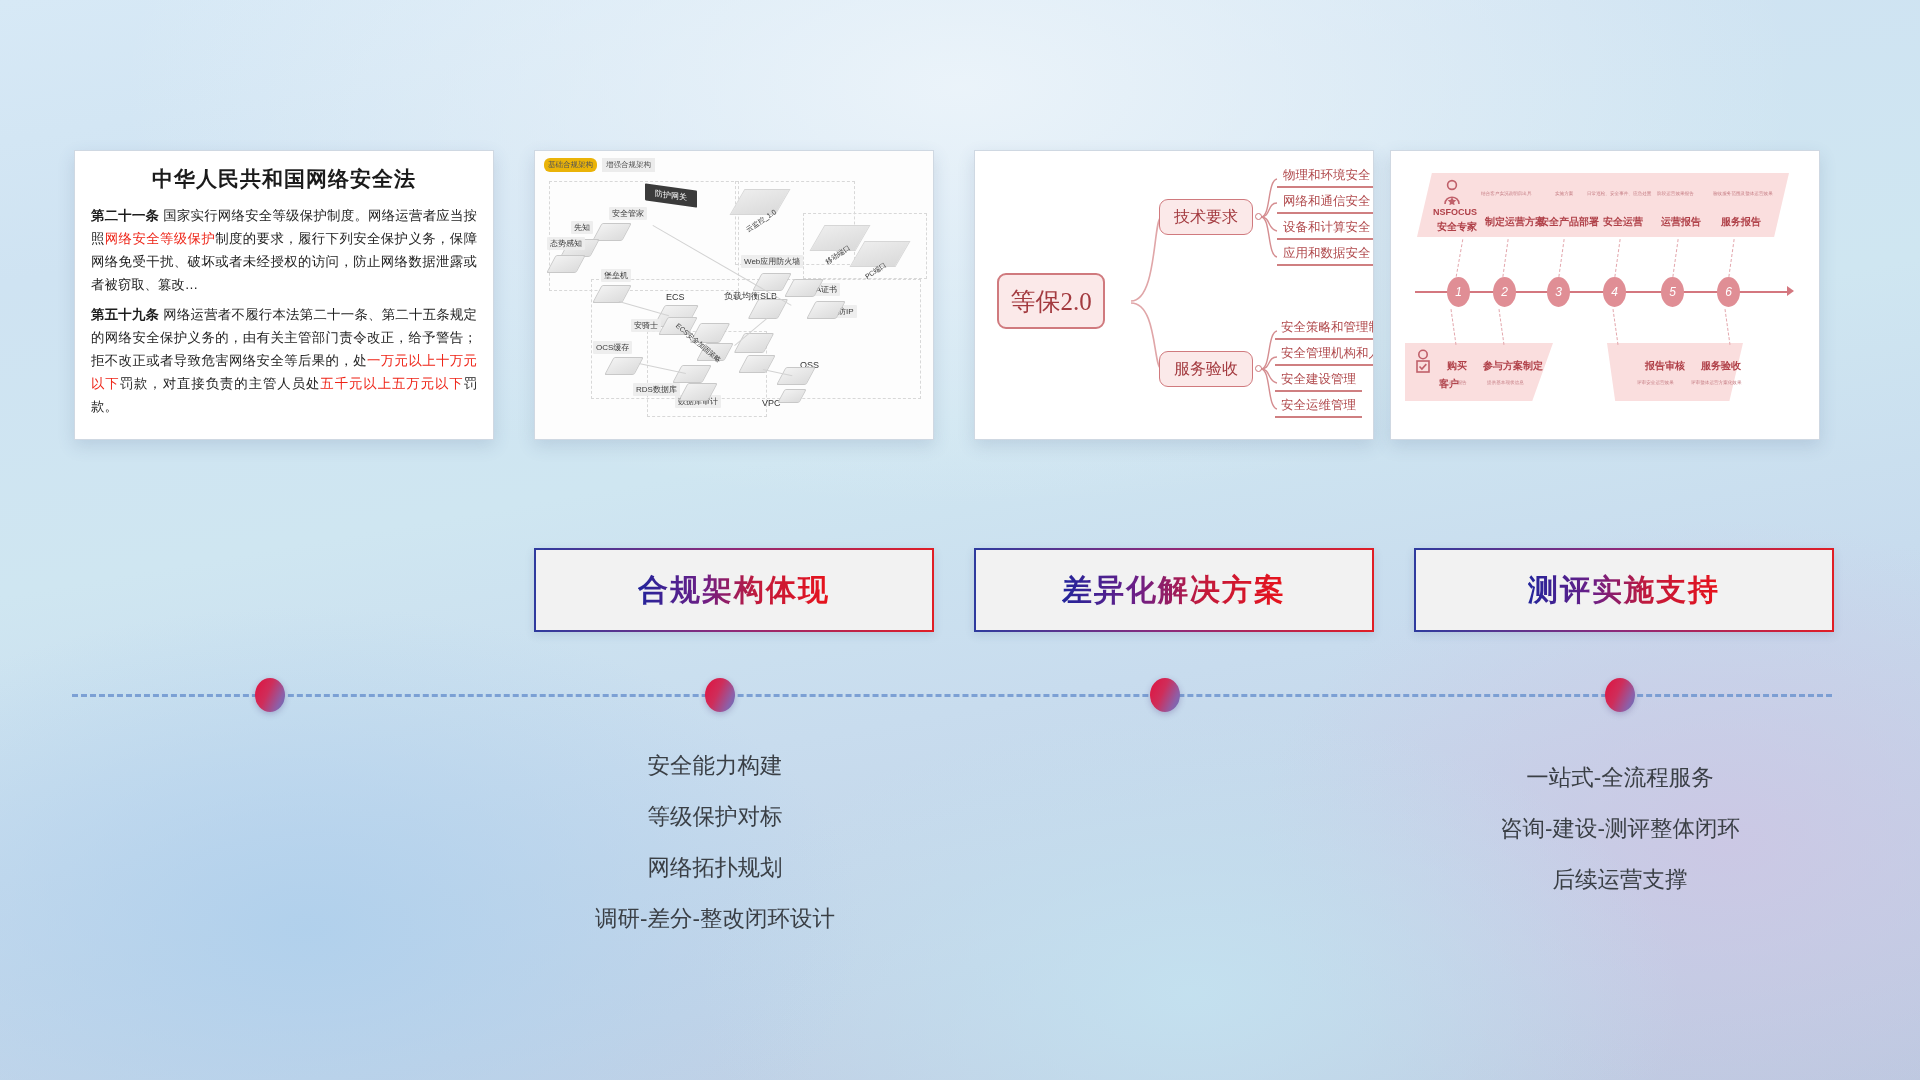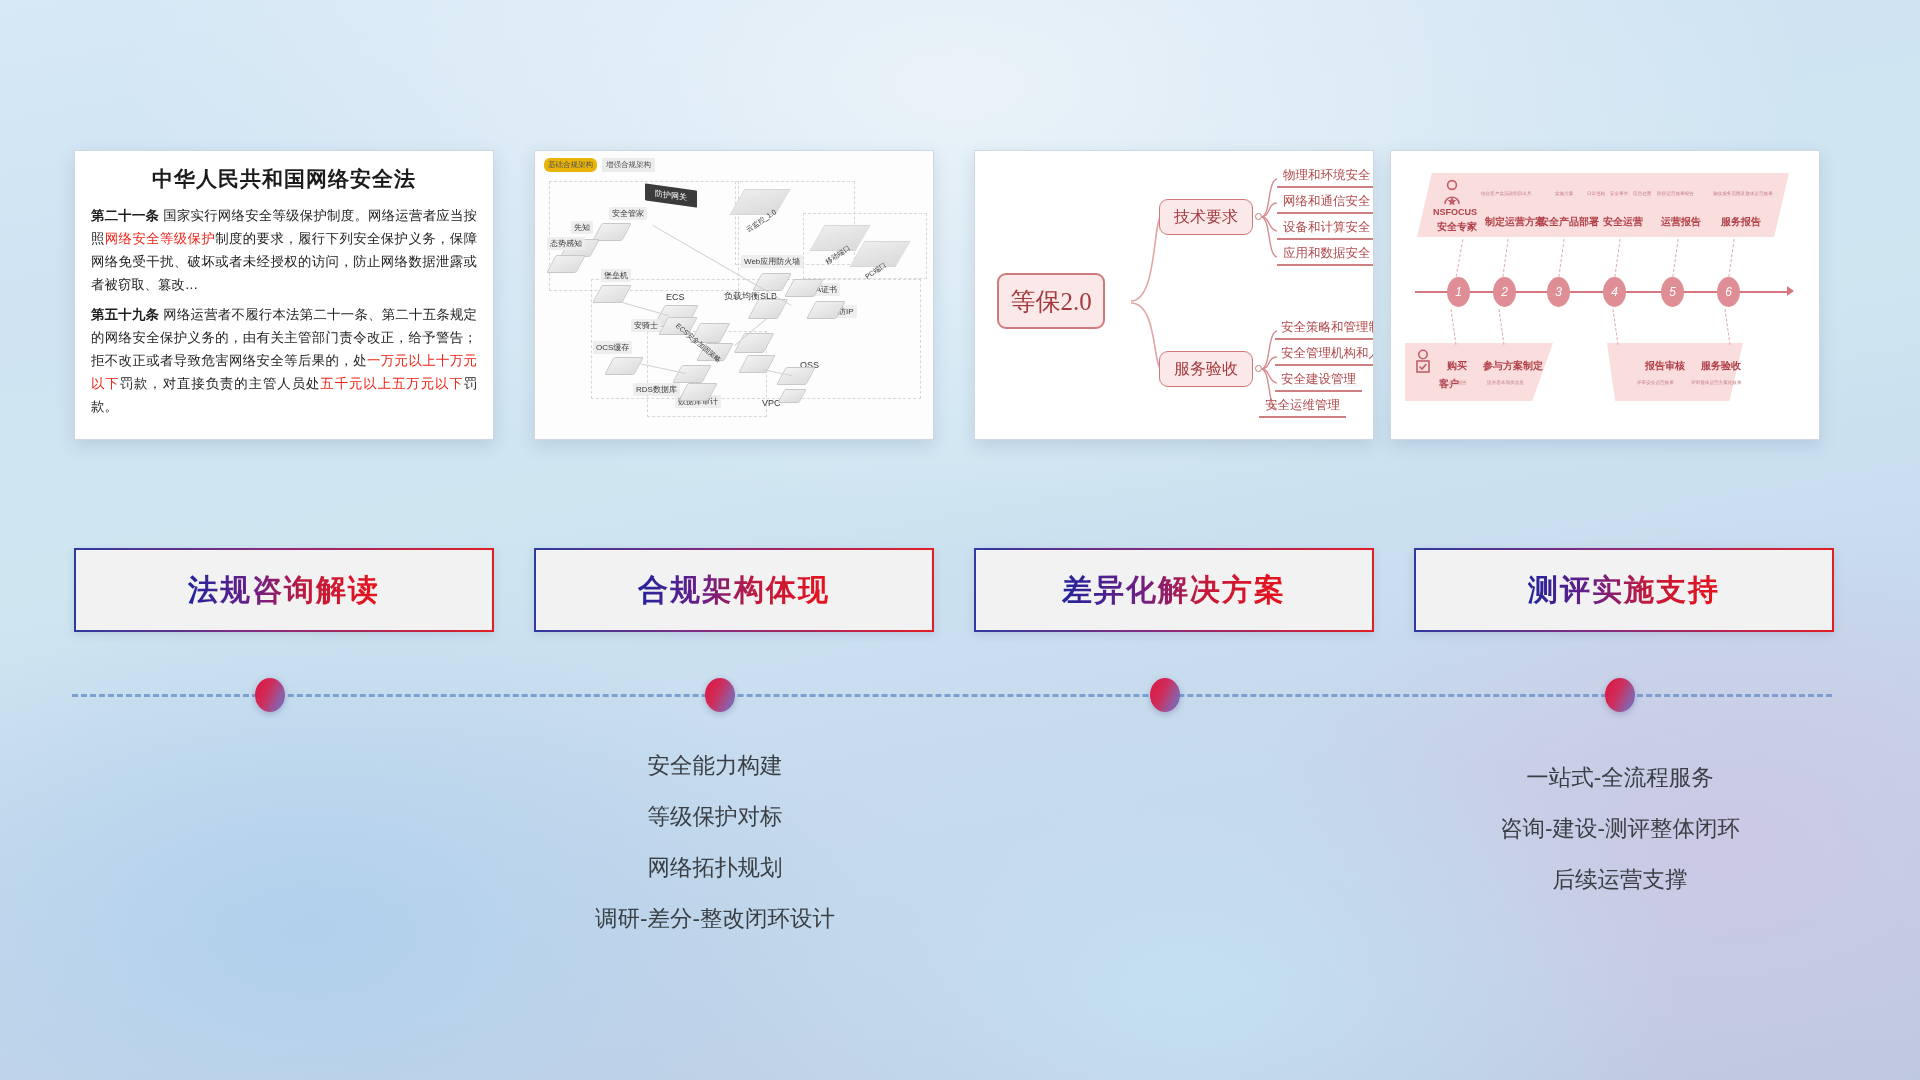--- a/index.html
+++ b/index.html
@@ -278,21 +278,21 @@
       <div class="mm-dot" style="left:280px;top:214px;"></div>
 
       <div class="mm-leaf" style="left:302px;top:16px;">物理和环境安全</div>
       <div class="mm-leaf" style="left:302px;top:42px;">网络和通信安全</div>
       <div class="mm-leaf" style="left:302px;top:68px;">设备和计算安全</div>
       <div class="mm-leaf" style="left:302px;top:94px;">应用和数据安全</div>
 
       <div class="mm-leaf" style="left:300px;top:168px;">安全策略和管理制度</div>
       <div class="mm-leaf" style="left:300px;top:194px;">安全管理机构和人员</div>
       <div class="mm-leaf" style="left:300px;top:220px;">安全建设管理</div>
-      <div class="mm-leaf" style="left:284px;top:246px;">安全运维管理</div>
+      <div class="mm-leaf" style="left:300px;top:246px;">安全运维管理</div>
     </div>
   </div>
 
   <div class="card c4">
     <div class="nf">
 
       <div class="nf-band nf-top"></div>
       <div class="nf-band nf-bot"></div>
       <div class="nf-band nf-bot2"></div>
 
@@ -347,23 +347,20 @@
       <div class="nf-sub" style="left:48px;top:229px;">安全运营报告</div>
       <div class="nf-cap" style="left:92px;top:208px;">参与方案制定</div>
       <div class="nf-sub" style="left:96px;top:229px;">提供基本现状信息</div>
       <div class="nf-cap" style="left:254px;top:208px;">报告审核</div>
       <div class="nf-sub" style="left:246px;top:229px;">评审安全运营效果</div>
       <div class="nf-cap" style="left:310px;top:208px;">服务验收</div>
       <div class="nf-sub" style="left:300px;top:229px;">评审整体运营方案化效果</div>
     </div>
   </div>
 
-  <div class="titlebox tb1">
-    <span>法规咨询解读</span>
-  </div>
   <div class="titlebox tb2">
     <span>合规架构体现</span>
   </div>
   <div class="titlebox tb3">
     <span>差异化解决方案</span>
   </div>
   <div class="titlebox tb4">
     <span>测评实施支持</span>
   </div>
 

